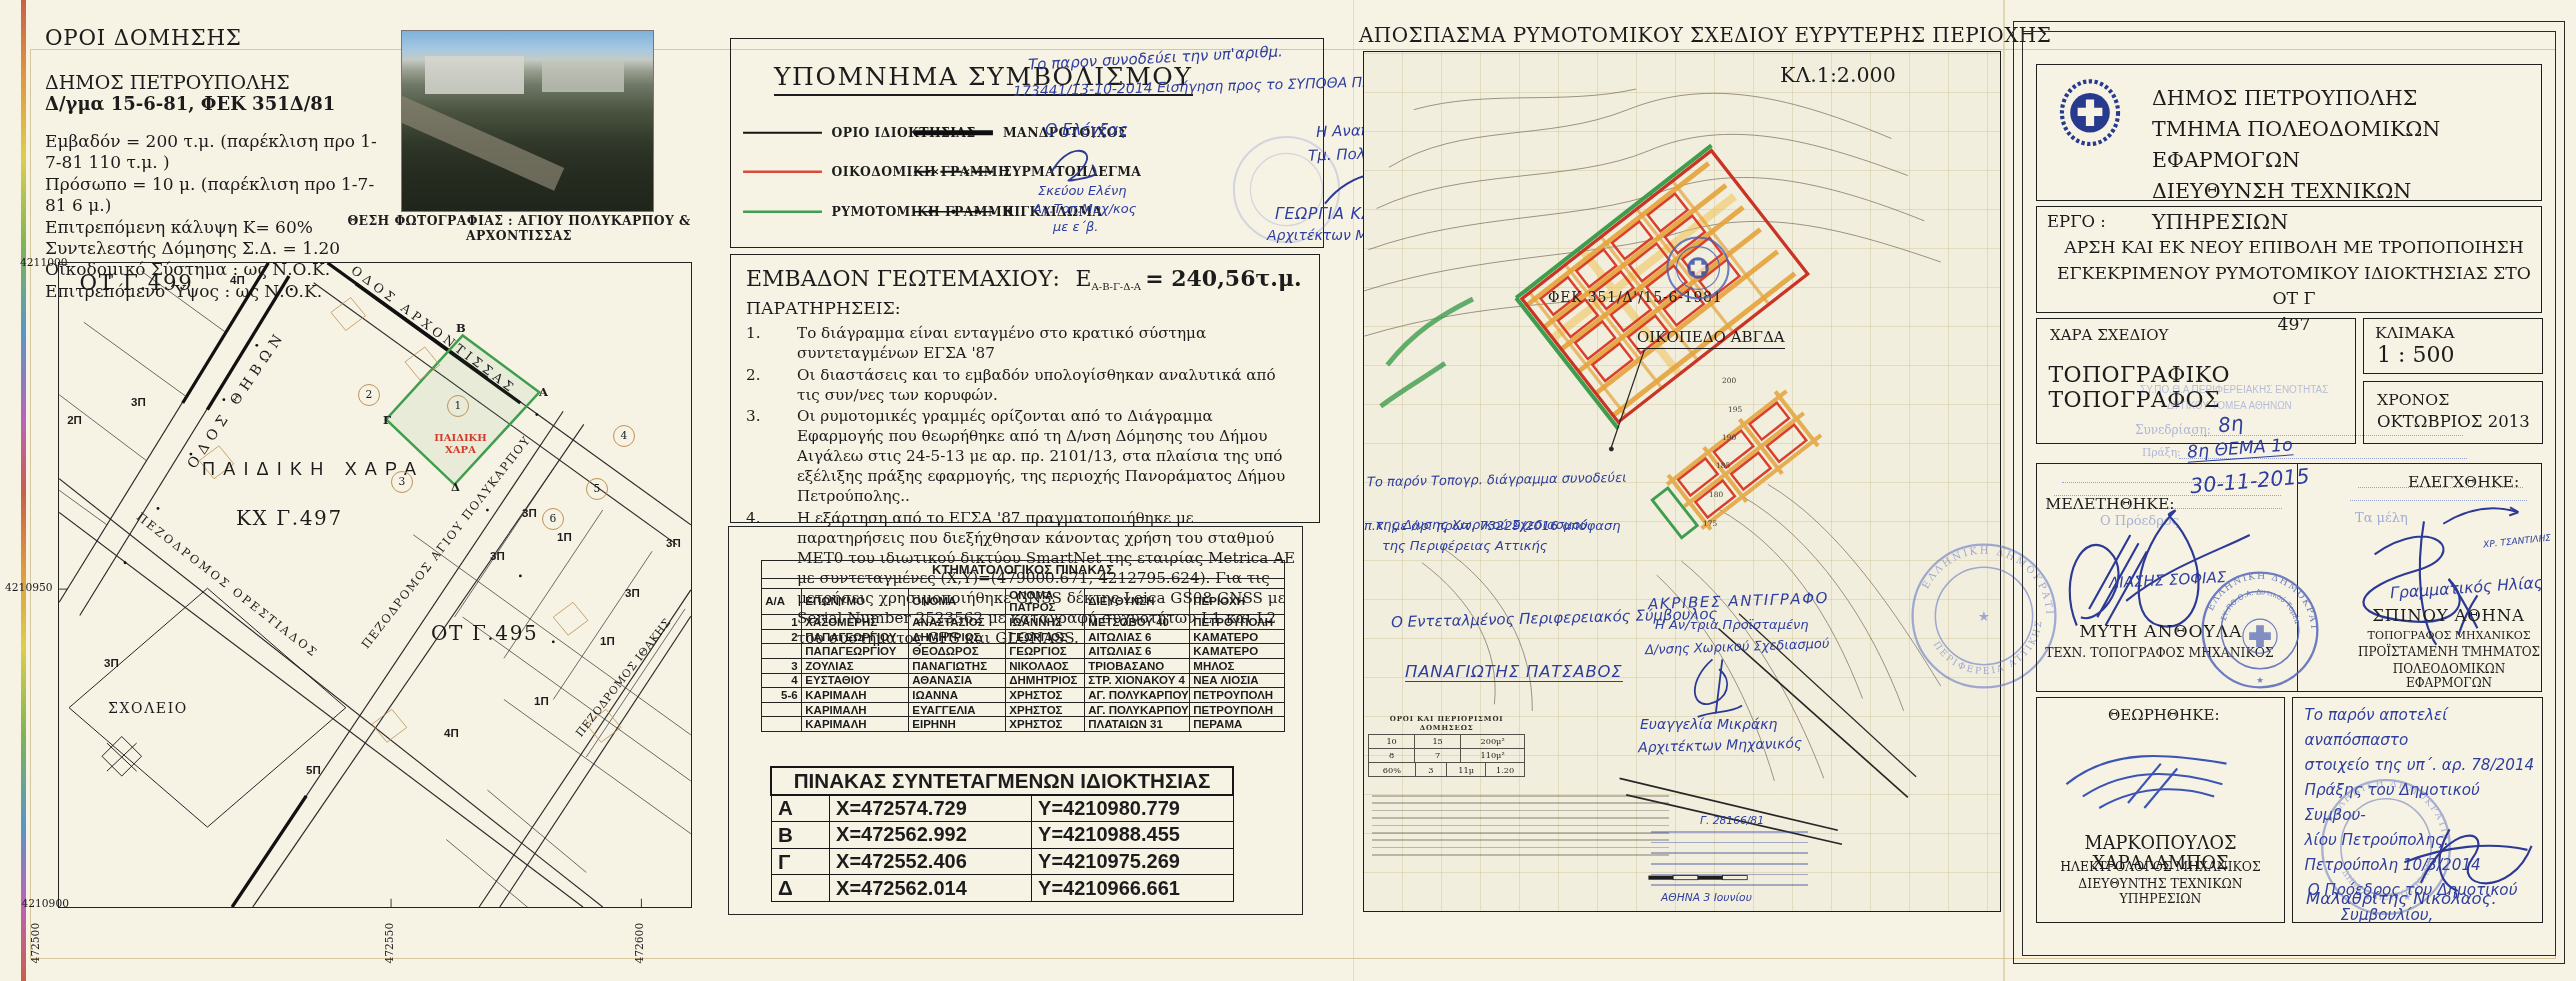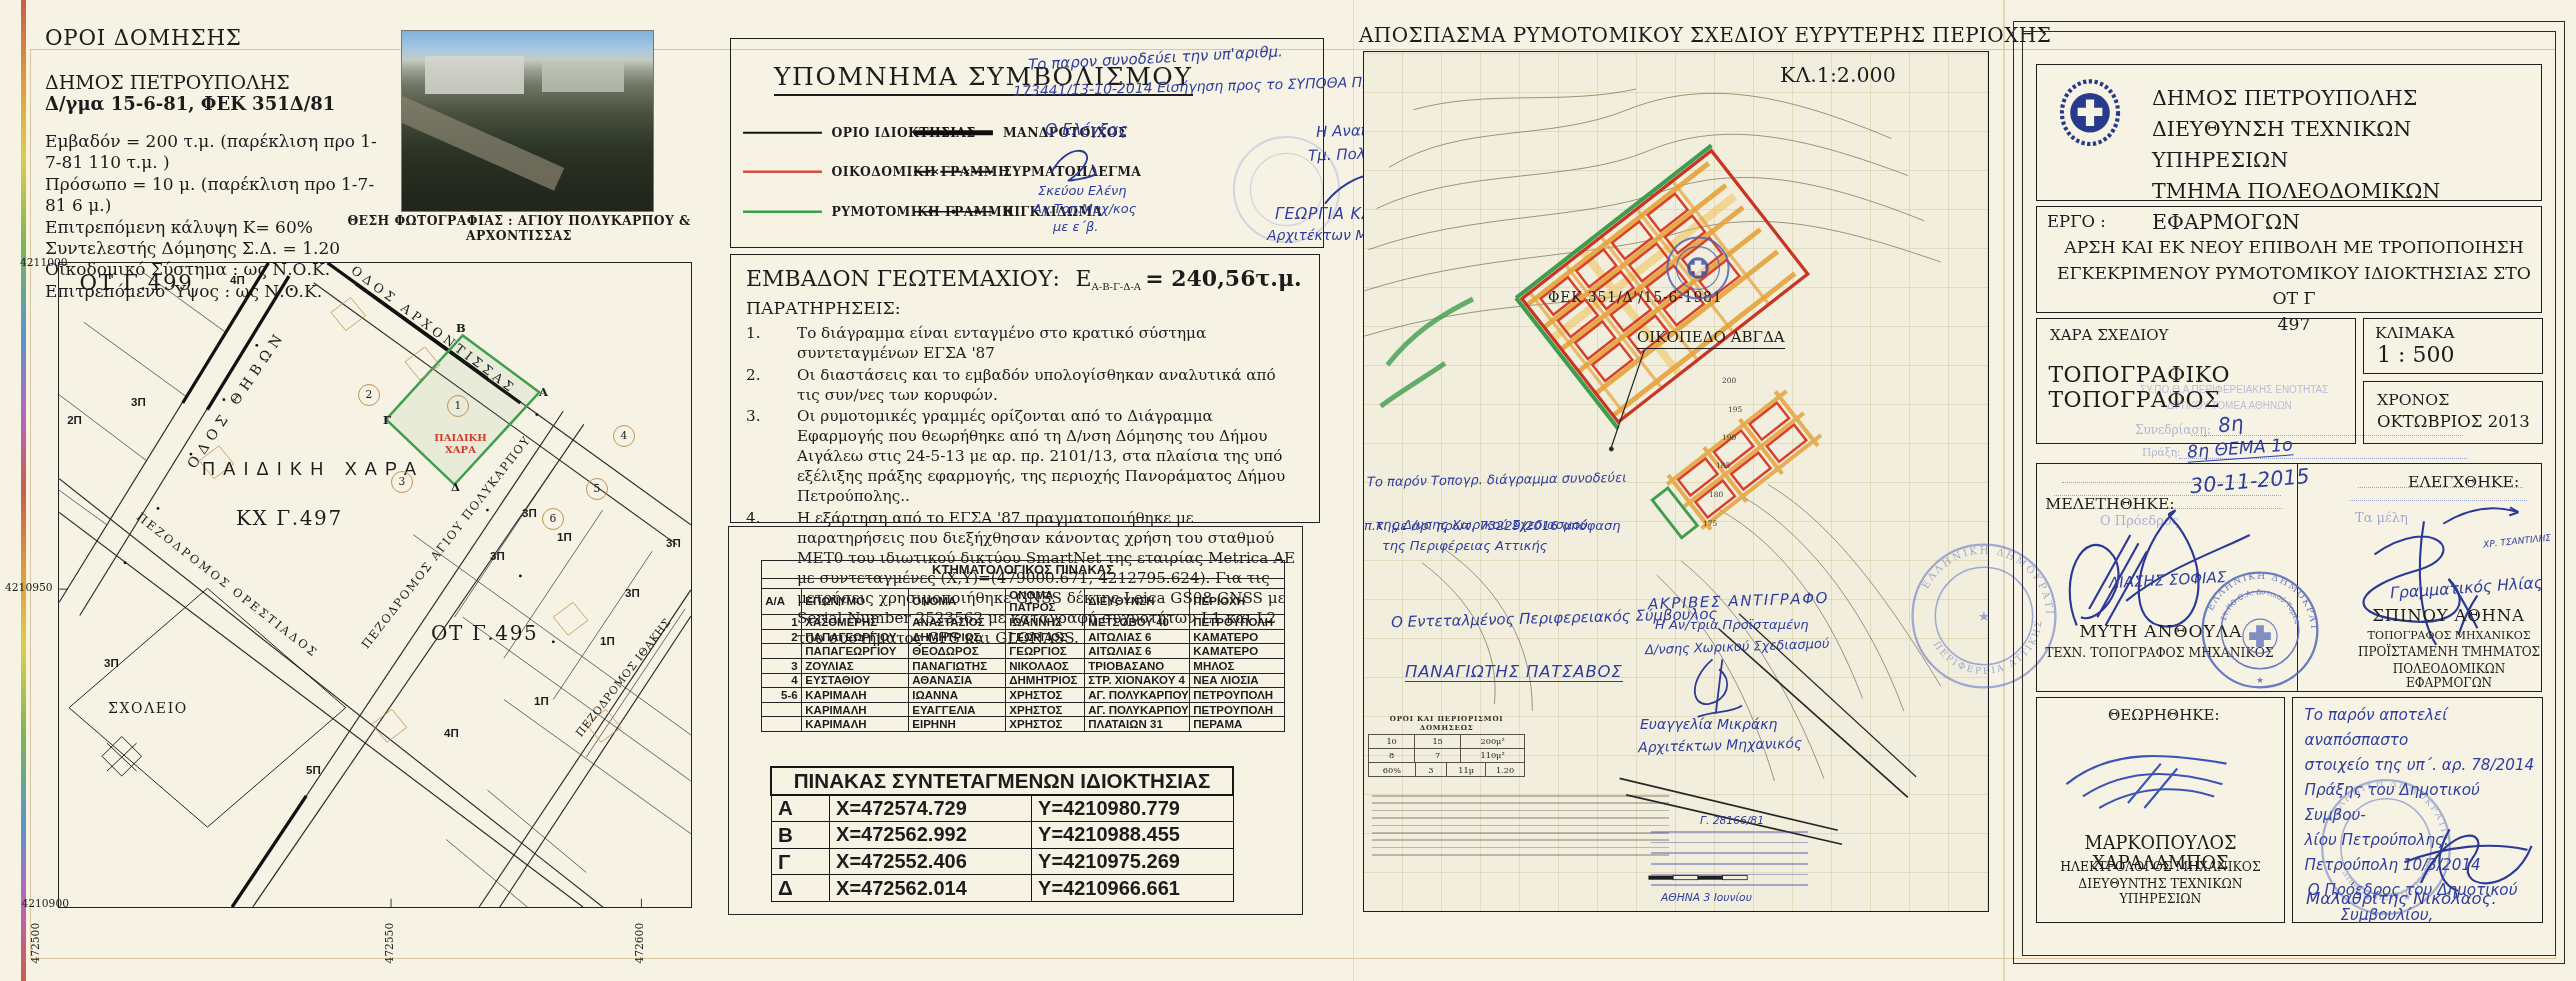--- a/index.html
+++ b/index.html
@@ -422,21 +422,21 @@
   <div class="abs hw" style="left:1308px;top:143px;font-size:15px;transform:rotate(-2deg);">Τμ. Πολεοδομικών Θεμάτων</div>
   <svg class="abs" style="left:1318px;top:161px;" width="124" height="64" viewBox="0 0 150 78">
     <path d="M8,52 C40,10 96,6 88,34 S40,74 84,64 S140,36 126,20 M98,6 C92,40 96,64 110,74" stroke="#2c3a96" stroke-width="2.4" fill="none"></path>
   </svg>
   <div class="abs hw" style="left:1275px;top:204px;font-size:15.7px;letter-spacing:0.8px;">ΓΕΩΡΓΙΑ  ΚΑΝΤΕΡΕ</div>
   <div class="abs hw" style="left:1267px;top:227px;font-size:14px;">Αρχιτέκτων Μηχ/κος με Β΄ β.</div>
 
   <div class="abs serif nw" style="left:1359px;top:23px;font-size:20px;letter-spacing:0.4px;">ΑΠΟΣΠΑΣΜΑ ΡΥΜΟΤΟΜΙΚΟΥ ΣΧΕΔΙΟΥ ΕΥΡΥΤΕΡΗΣ ΠΕΡΙΟΧΗΣ</div>
 
   <div class="abs" style="left:1363px;top:51px;width:624px;height:859px;border:1.6px solid #1d1d1d;background:#f2eedd;
-       background-image:repeating-linear-gradient(0deg,transparent 0 38px,rgba(190,175,120,.30) 38px 39px),repeating-linear-gradient(90deg,transparent 0 38px,rgba(190,175,120,.30) 38px 39px);overflow:hidden;">
+       background-image:repeating-linear-gradient(0deg,transparent 0 38px,rgba(190,175,120,.30) 38px 39px),repeating-linear-gradient(90deg,transparent 0 38px,rgba(190,175,120,.30) 38px 39px);overflow:hidden;padding-left:12px;">
     <svg width="624" height="859" viewBox="0 0 757 1043" style="position:absolute;left:0;top:0;">
       <g stroke="#7a7260" stroke-width="1" fill="none" opacity=".9">
         <path d="M30,140 C120,85 220,110 320,70 S520,55 640,105"></path>
         <path d="M15,190 C120,140 250,160 345,120 S540,105 660,150"></path>
         <path d="M5,240 C130,195 265,205 360,170 S555,155 680,205"></path>
         <path d="M0,290 C140,245 280,250 380,220 S570,210 700,255"></path>
         <path d="M0,345 C150,300 260,310 340,290"></path>
         <path d="M60,70 C150,45 240,65 330,45"></path>
         <path d="M430,555 C510,600 565,680 605,785"></path>
         <path d="M460,540 C545,590 615,690 655,800"></path>
@@ -616,22 +616,22 @@
   <div class="box" style="left:2036px;top:64px;width:504px;height:135px;">
     <div class="abs" style="left:20px;top:13px;">
       <svg width="66" height="71" viewBox="0 0 80 86">
         <ellipse cx="40" cy="42" rx="34" ry="38" fill="none" stroke="#273a8c" stroke-width="5" stroke-dasharray="4,3"></ellipse>
         <circle cx="40" cy="42" r="24" fill="#273a8c"></circle>
         <path d="M35,26h10v10h10v10h-10v12h-10v-12h-10v-10h10z" fill="#f6f2e4"></path>
       </svg>
     </div>
     <div class="serif" style="position:absolute;left:115px;top:18px;font-size:20.6px;line-height:31px;">
       <div>ΔΗΜΟΣ ΠΕΤΡΟΥΠΟΛΗΣ</div>
+      <div>ΤΜΗΜΑ ΠΟΛΕΟΔΟΜΙΚΩΝ ΕΦΑΡΜΟΓΩΝ</div>
       <div>ΔΙΕΥΘΥΝΣΗ ΤΕΧΝΙΚΩΝ ΥΠΗΡΕΣΙΩΝ</div>
-      <div>ΤΜΗΜΑ ΠΟΛΕΟΔΟΜΙΚΩΝ ΕΦΑΡΜΟΓΩΝ</div>
     </div>
   </div>
 
   <div class="box" style="left:2036px;top:206px;width:504px;height:105px;">
     <div class="serif" style="position:absolute;left:10px;top:5px;font-size:16.5px;">ΕΡΓΟ :</div>
     <div class="serif" style="position:absolute;left:10px;top:28px;font-size:17.3px;line-height:25.5px;text-align:center;">
       <div>ΑΡΣΗ ΚΑΙ ΕΚ ΝΕΟΥ ΕΠΙΒΟΛΗ ΜΕ ΤΡΟΠΟΠΟΙΗΣΗ</div>
       <div>ΕΓΚΕΚΡΙΜΕΝΟΥ ΡΥΜΟΤΟΜΙΚΟΥ ΙΔΙΟΚΤΗΣΙΑΣ ΣΤΟ ΟΤ Γ</div>
       <div>497</div>
     </div>

